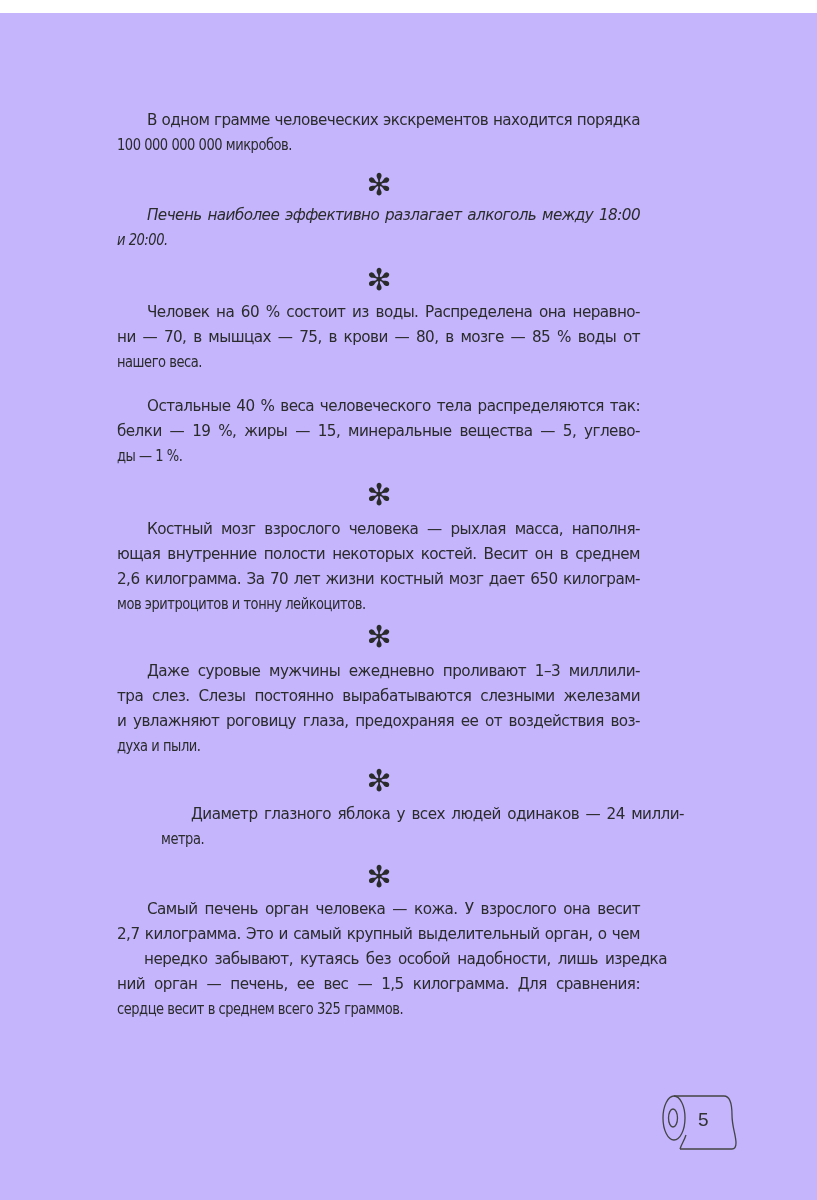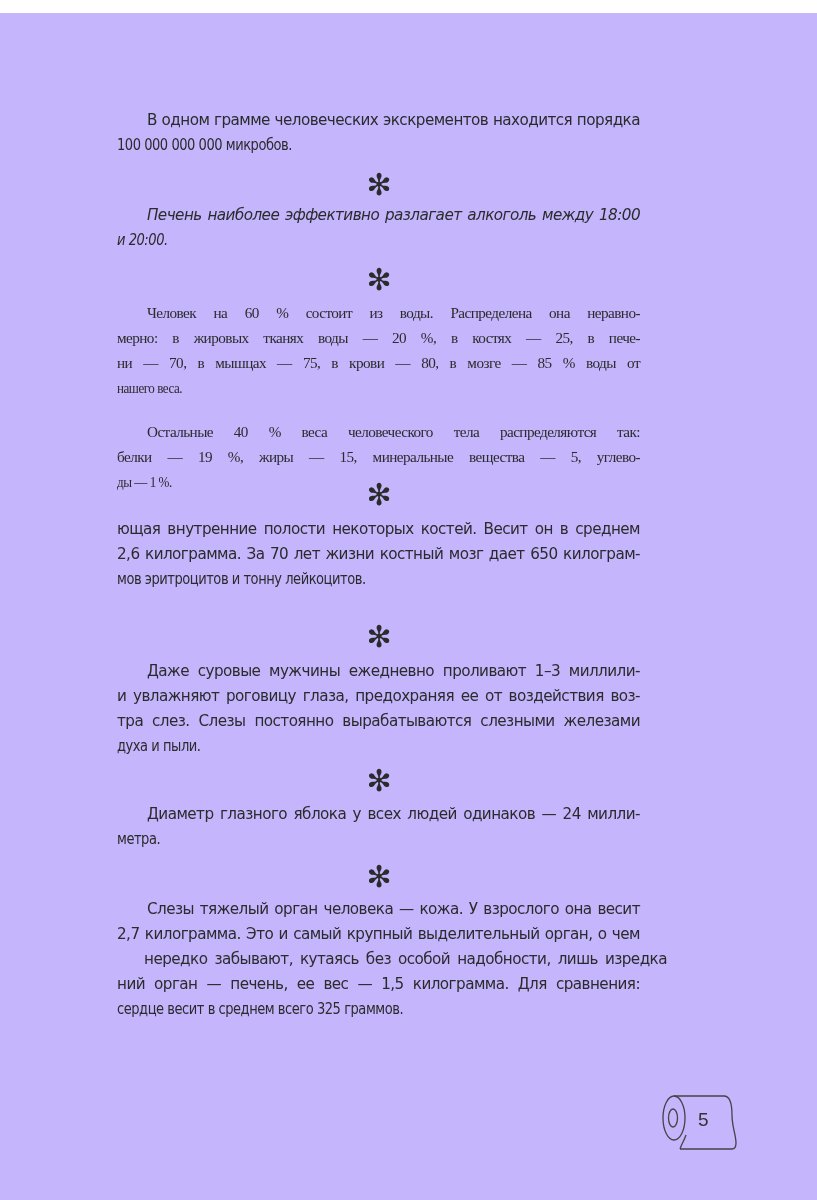--- a/index.html
+++ b/index.html
@@ -27,54 +27,54 @@
     <span class="line last" style="transform: scaleX(0.86); width: 608.14px;">100 000 000 000 микробов.</span>
   </div>
   <div class="sep" style="top:157px;">✻</div>
 
   <div class="para" style="top:190px;font-style:italic;">
     <span class="line indent" style="width: 493px;">Печень наиболее эффективно разлагает алкоголь между 18:00</span>
     <span class="line last" style="transform: scaleX(0.86); width: 608.14px;">и 20:00.</span>
   </div>
   <div class="sep" style="top:252px;">✻</div>
 
-  <div class="para" style="top:287px;font-family:Liberation Serif, serif;">
+  <div class="para" style="top:287px;">
     <span class="line indent" style="width: 493px;">Человек на 60 % состоит из воды. Распределена она неравно-</span>
-    <span class="line" style="width: 523px;">мерно: в жировых тканях воды — 20 %, в костях — 25, в пече-</span>
     <span class="line" style="width: 523px;">ни — 70, в мышцах — 75, в крови — 80, в мозге — 85 % воды от</span>
     <span class="line last" style="transform: scaleX(0.86); width: 608.14px;">нашего веса.</span>
     <span class="line indent" style="width: 493px; margin-top: 19px;">Остальные 40 % веса человеческого тела распределяются так:</span>
     <span class="line" style="width: 523px;">белки — 19 %, жиры — 15, минеральные вещества — 5, углево-</span>
     <span class="line last" style="transform: scaleX(0.86); width: 608.14px;">ды — 1 %.</span>
   </div>
   <div class="sep" style="top:467px;">✻</div>
 
   <div class="para" style="top:504px;">
+    <span class="line indent" style="width: 493px;">Костный мозг взрослого человека — рыхлая масса, наполня-</span>
     <span class="line" style="width: 523px;">ющая внутренние полости некоторых костей. Весит он в среднем</span>
     <span class="line" style="width: 523px;">2,6 килограмма. За 70 лет жизни костный мозг дает 650 килограм-</span>
     <span class="line last" style="transform: scaleX(0.86); width: 608.14px;">мов эритроцитов и тонну лейкоцитов.</span>
   </div>
   <div class="sep" style="top:609px;">✻</div>
 
   <div class="para" style="top:646px;">
     <span class="line indent" style="width: 493px;">Даже суровые мужчины ежедневно проливают 1–3 миллили-</span>
+    <span class="line" style="width: 523px;">тра слез. Слезы постоянно вырабатываются слезными железами</span>
     <span class="line" style="width: 523px;">и увлажняют роговицу глаза, предохраняя ее от воздействия воз-</span>
-    <span class="line" style="width: 523px;">тра слез. Слезы постоянно вырабатываются слезными железами</span>
     <span class="line last" style="transform: scaleX(0.86); width: 608.14px;">духа и пыли.</span>
   </div>
   <div class="sep" style="top:753px;">✻</div>
 
-  <div class="para" style="top:789px;">
+  <div class="para" style="top:789px;margin-left:44px;">
     <span class="line indent" style="width: 493px;">Диаметр глазного яблока у всех людей одинаков — 24 милли-</span>
     <span class="line last" style="transform: scaleX(0.86); width: 608.14px;">метра.</span>
   </div>
   <div class="sep" style="top:849px;">✻</div>
 
   <div class="para" style="top:884px;">
-    <span class="line indent" style="width: 493px;">Слезы тяжелый орган человека — кожа. У взрослого она весит</span>
+    <span class="line indent" style="width: 493px;">Самый печень орган человека — кожа. У взрослого она весит</span>
     <span class="line" style="width: 523px;">2,7 килограмма. Это и самый крупный выделительный орган, о чем</span>
     <span class="line" style="width: 523px; margin-left: 27px;">нередко забывают, кутаясь без особой надобности, лишь изредка</span>
     <span class="line" style="width: 523px;">ний орган — печень, ее вес — 1,5 килограмма. Для сравнения:</span>
     <span class="line last" style="transform: scaleX(0.86); width: 608.14px;">сердце весит в среднем всего 325 граммов.</span>
   </div>
 
   <div class="folio">
     <svg width="80" height="70" viewBox="0 0 80 70">
       <g fill="none" stroke="#444" stroke-width="1.3">
 

